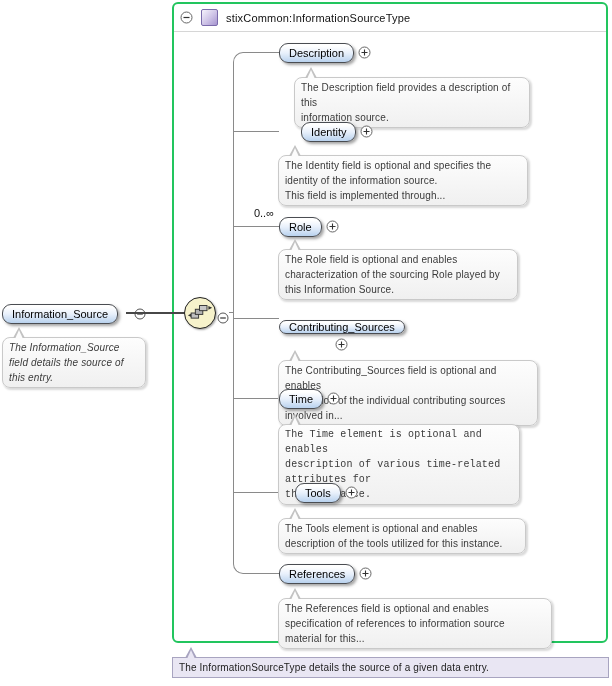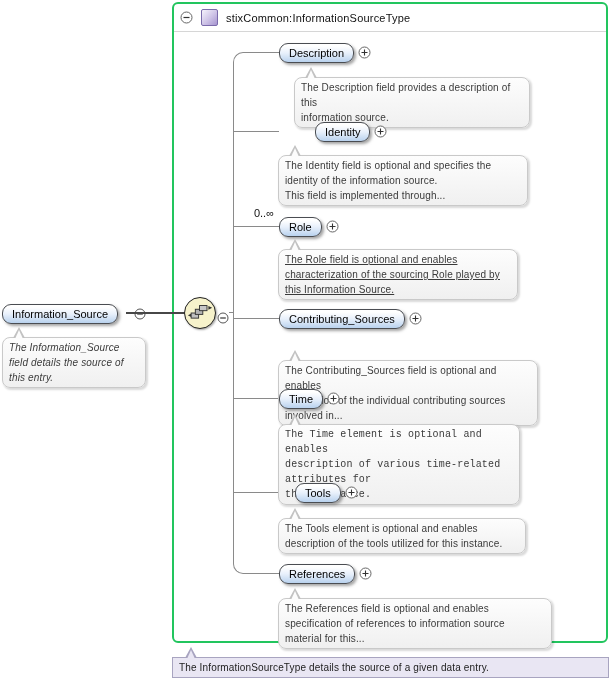--- a/index.html
+++ b/index.html
@@ -130,43 +130,43 @@
   <div class="row" style="left:279px;top:42px;">
     <span class="pill">Description</span>
     <svg class="icn" width="13" height="13" viewBox="0 0 13 13">
         <circle cx="6.5" cy="6.5" r="5.5" fill="#fff" stroke="#666"></circle>
         <path d="M3.5 6.5h6M6.5 3.5v6" stroke="#333" stroke-width="1.1"></path>
       </svg>
   </div>
   <div class="note" style="left:278px;top:77px;width:236px;margin-left:16px;">The Description field provides a description of this
 information source.</div>
 
-  <div class="row" style="left:295px;top:121px;padding-left:20px;">
+  <div class="row" style="left:281px;top:121px;padding-left:20px;">
     <span class="pill">Identity</span>
     <svg class="icn" width="13" height="13" viewBox="0 0 13 13">
         <circle cx="6.5" cy="6.5" r="5.5" fill="#fff" stroke="#666"></circle>
         <path d="M3.5 6.5h6M6.5 3.5v6" stroke="#333" stroke-width="1.1"></path>
       </svg>
   </div>
   <div class="note" style="left:278px;top:155px;width:250px;">The Identity field is optional and specifies the
 identity of the information source.
 This field is implemented through...</div>
 
   <div class="row" style="left:279px;top:216px;">
     <span class="pill">Role</span>
     <svg class="icn" width="13" height="13" viewBox="0 0 13 13">
         <circle cx="6.5" cy="6.5" r="5.5" fill="#fff" stroke="#666"></circle>
         <path d="M3.5 6.5h6M6.5 3.5v6" stroke="#333" stroke-width="1.1"></path>
       </svg>
   </div>
-  <div class="note" style="left:278px;top:249px;width:240px;text-decoration:underline;">The Role field is optional and enables
+  <div class="note" style="left:278px;top:249px;width:240px;">The Role field is optional and enables
 characterization of the sourcing Role played by
 this Information Source.</div>
 
-  <div class="row" style="left:279px;top:308px;">
+  <div class="row" style="left:279px;top:320px;flex-direction:column;">
     <span class="pill">Contributing_Sources</span>
     <svg class="icn" width="13" height="13" viewBox="0 0 13 13">
         <circle cx="6.5" cy="6.5" r="5.5" fill="#fff" stroke="#666"></circle>
         <path d="M3.5 6.5h6M6.5 3.5v6" stroke="#333" stroke-width="1.1"></path>
       </svg>
   </div>
   <div class="note" style="left:278px;top:360px;width:260px;">The Contributing_Sources field is optional and enables
 description of the individual contributing sources involved in...</div>
 
   <div class="row" style="left:279px;top:388px;">

